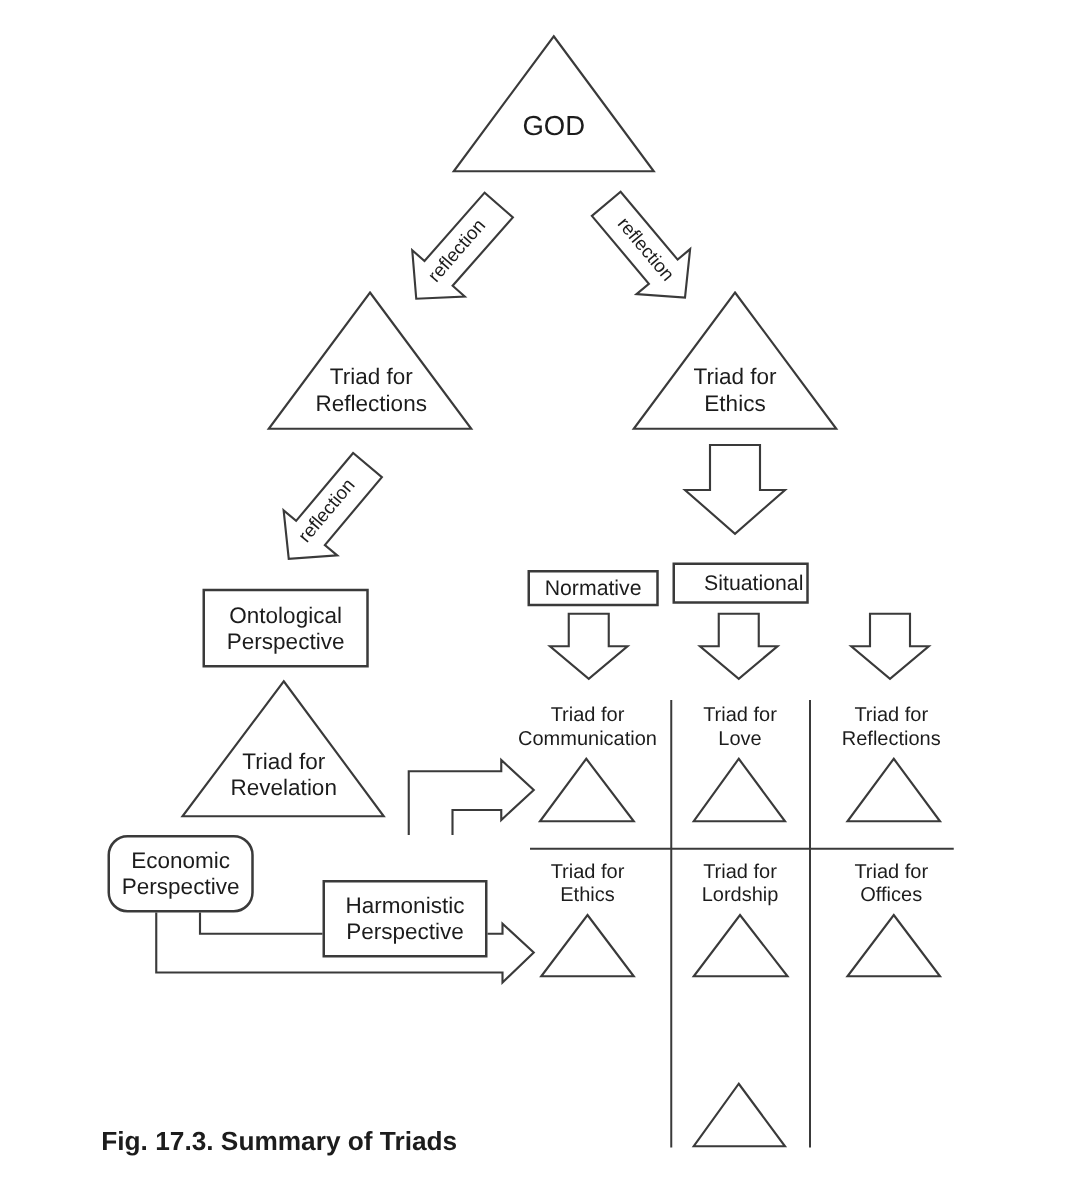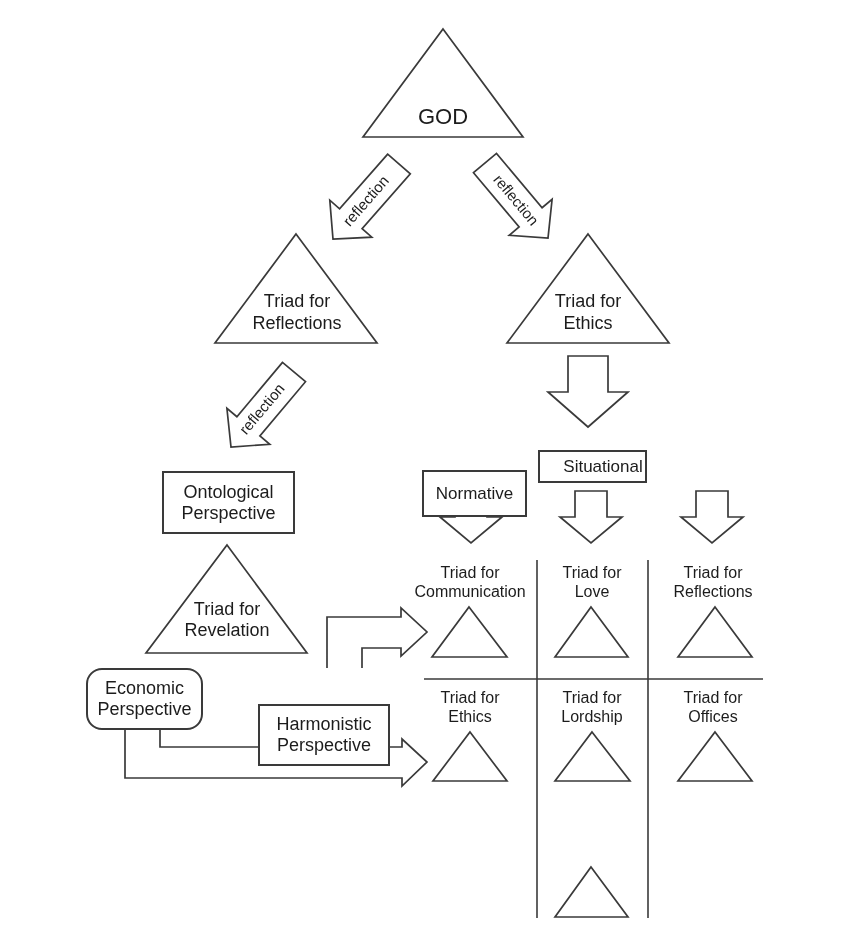--- a/index.html
+++ b/index.html
@@ -83,21 +83,21 @@
 
     <polygon class="shape" points="469,607 507,657 432,657"></polygon>
     <polygon class="shape" points="591,607 628,657 555,657"></polygon>
     <polygon class="shape" points="715,607 752,657 678,657"></polygon>
     <polygon class="shape" points="470,732 507,781 433,781"></polygon>
     <polygon class="shape" points="592,732 630,781 555,781"></polygon>
     <polygon class="shape" points="715,732 752,781 678,781"></polygon>
     <polygon class="shape" points="591,867 628,917 555,917"></polygon>
   </svg>
 
-  <div class="lbl" style="left:383px;top:104px;width:120px;font-size:22px;line-height:25px;">GOD</div>
+  <div class="lbl" style="left:383px;top:88px;width:120px;font-size:22px;line-height:25px;">GOD</div>
 
   <div class="lbl tri-lg" style="left:227px;top:290px;width:140px;">
     <div>Triad for</div>
     <div>Reflections</div>
   </div>
 
   <div class="lbl tri-lg" style="left:518px;top:290px;width:140px;">
     <div>Triad for</div>
     <div>Ethics</div>
   </div>
@@ -117,21 +117,21 @@
   </div>
   <div class="box box-lg" style="left:86px;top:668px;width:117px;height:62px;border-radius:16px;">
     <div>Economic</div>
     <div>Perspective</div>
   </div>
   <div class="box box-lg" style="left:258px;top:668px;width:132px;height:62px;margin-top:36px;">
     <div>Harmonistic</div>
     <div>Perspective</div>
   </div>
 
-  <div class="box box-hdr" style="left:422px;top:470px;width:105px;height:47px;justify-content:center;">
+  <div class="box box-hdr" style="left:422px;top:456px;width:105px;height:29px;justify-content:center;">
     <span>Normative</span>
   </div>
   <div class="box box-hdr" style="left:538px;top:450px;width:109px;height:33px;padding-left:21px;">
     <span>Situational</span>
   </div>
 
   <div class="lbl cell" style="left:400px;top:564px;width:140px;">
     <div>Triad for</div>
     <div>Communication</div>
   </div>
@@ -151,14 +151,15 @@
   <div class="lbl cell" style="left:532px;top:689px;width:120px;">
     <div>Triad for</div>
     <div>Lordship</div>
   </div>
   <div class="lbl cell" style="left:653px;top:689px;width:120px;">
     <div>Triad for</div>
     <div>Offices</div>
   </div>
 
 
+  <div class="caption" style="left:81px;top:902px;">Fig. 17.3. Summary of Triads</div>
 
 </div>
 
 </body></html>

